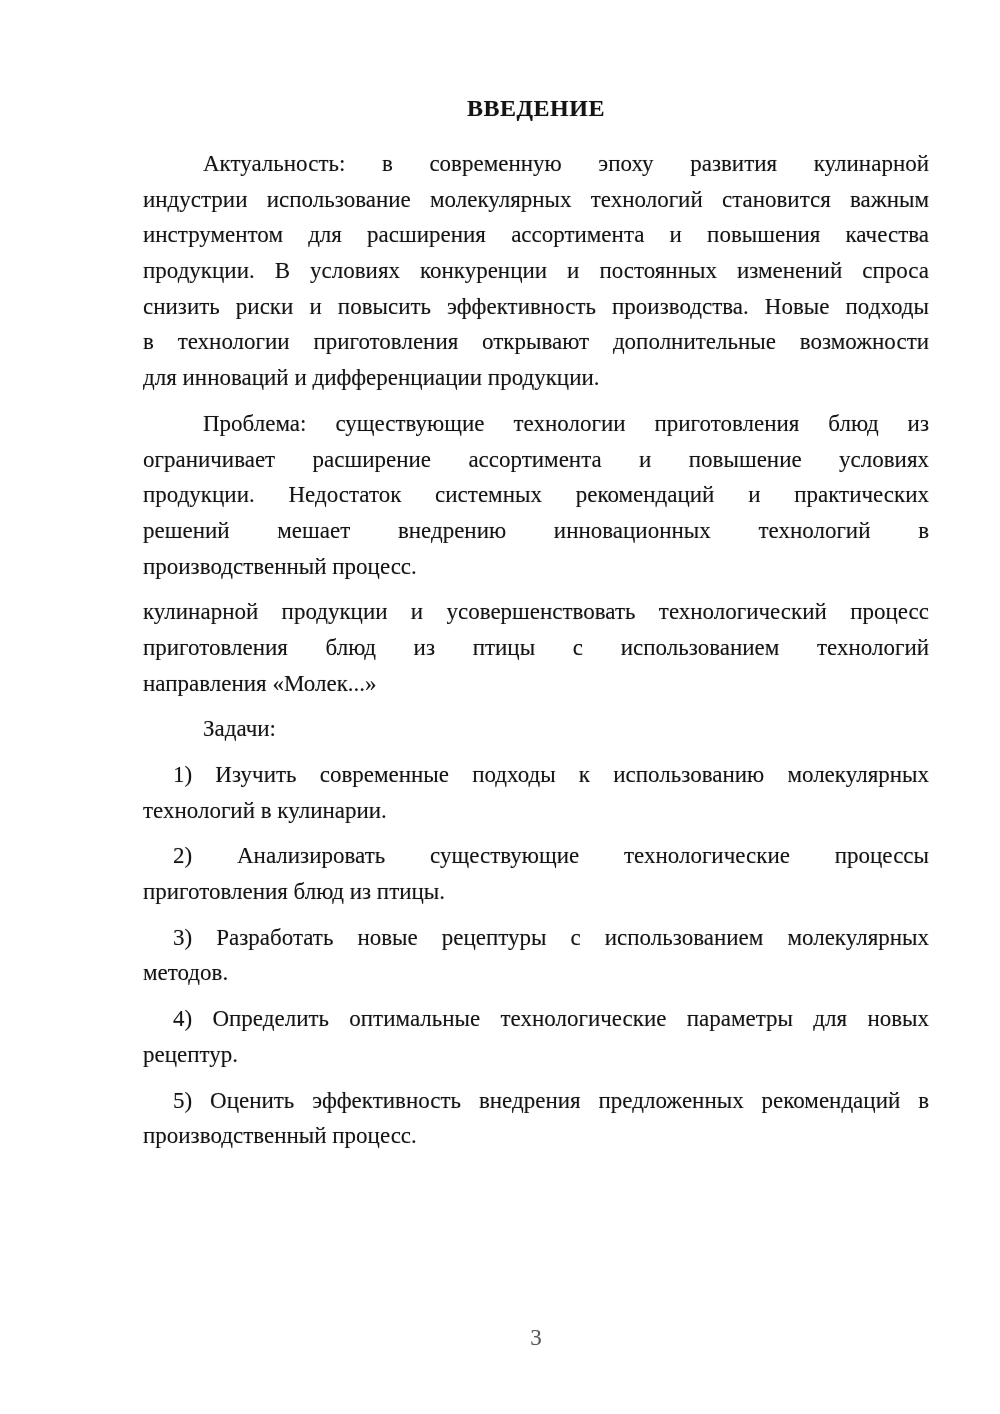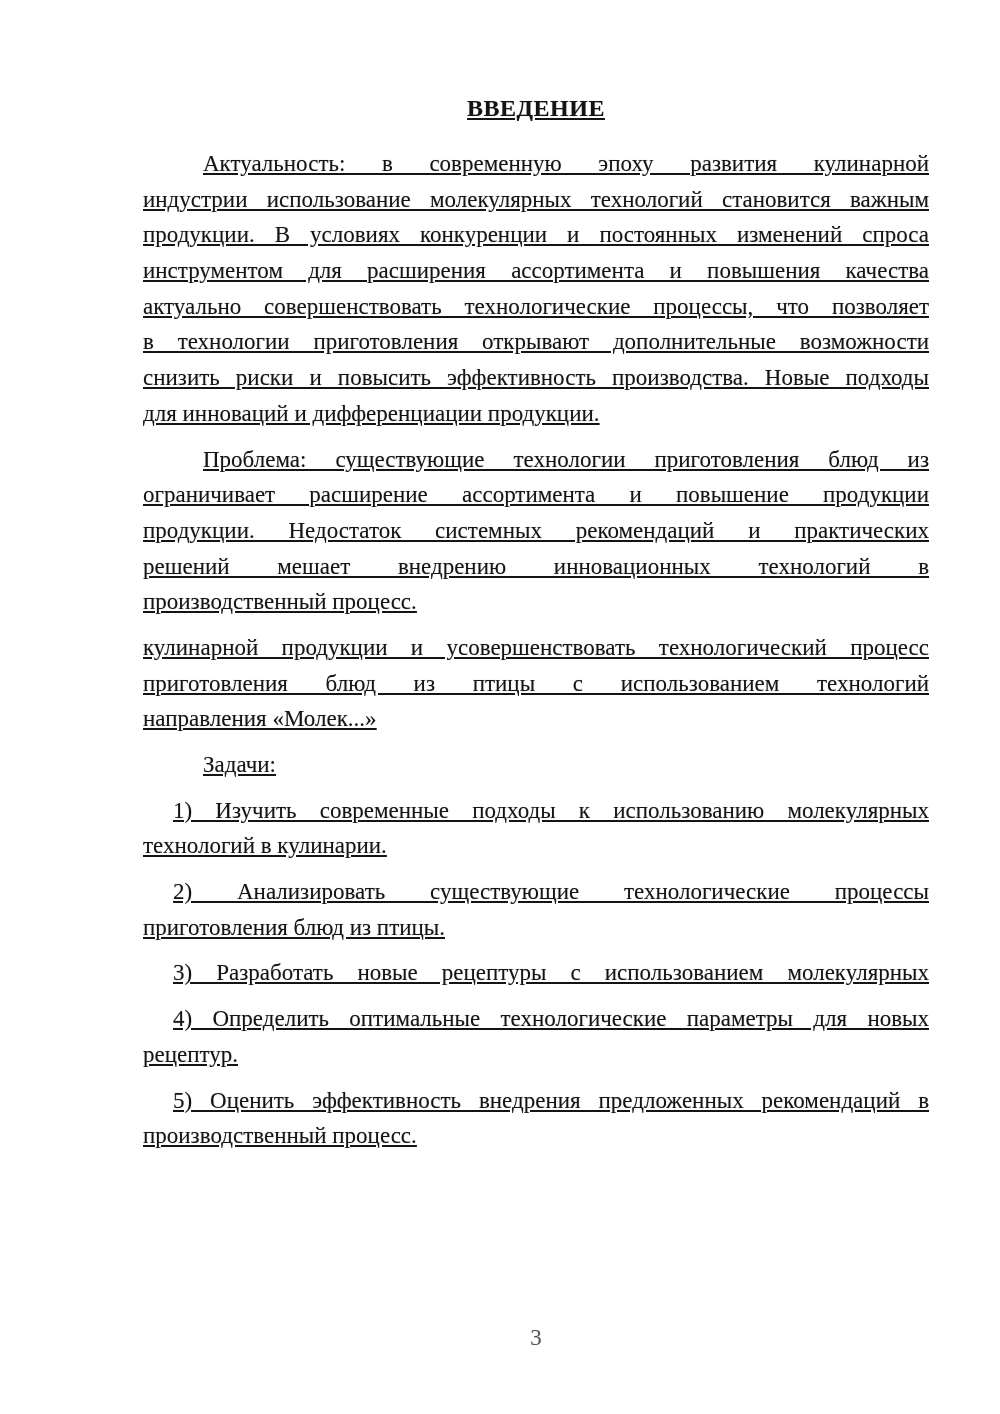--- a/index.html
+++ b/index.html
@@ -16,21 +16,20 @@
     position: relative;
     width: 1000px;
     height: 1414px;
     background: var(--background);
     padding: 90px 71px 0 143px;
     overflow: hidden;
     font-family: "Liberation Serif", "DejaVu Serif", serif;
     font-size: 23px;
     color: var(--text);
     text-shadow: 0 0 1px rgba(0,0,0,0.30);
-    text-decoration: underline;
   }
   .doc-title {
     font-size: 24px;
     font-weight: bold;
     line-height: 36px;
     text-align: center;
     letter-spacing: 0.5px;
     margin-bottom: 20px;
   }
   .para { margin-bottom: 10px; }
@@ -62,30 +61,29 @@
 </head>
 <body>
 
 <div class="page">
   <div class="doc-title">ВВЕДЕНИЕ</div>
 
   <div>
       <div class="para">
         <div class="line first-large">Актуальность: в современную эпоху развития кулинарной</div>
         <div class="line">индустрии использование молекулярных технологий становится важным</div>
+        <div class="line">инструментом для расширения ассортимента и повышения качества</div>
         <div class="line">продукции. В условиях конкуренции и постоянных изменений спроса</div>
-        <div class="line">инструментом для расширения ассортимента и повышения качества</div>
-        <div class="line">актуально совершенствовать технологические процессы, что позволяет</div>
+        <div class="line">снизить риски и повысить эффективность производства. Новые подходы</div>
         <div class="line">в технологии приготовления открывают дополнительные возможности</div>
-        <div class="line">снизить риски и повысить эффективность производства. Новые подходы</div>
         <div class="line last">для инноваций и дифференциации продукции.</div>
       </div>
       <div class="para">
         <div class="line first-large">Проблема: существующие технологии приготовления блюд из</div>
-        <div class="line">ограничивает расширение ассортимента и повышение продукции</div>
+        <div class="line">ограничивает расширение ассортимента и повышение условиях</div>
         <div class="line">продукции. Недостаток системных рекомендаций и практических</div>
         <div class="line">решений мешает внедрению инновационных технологий в</div>
         <div class="line last">производственный процесс.</div>
       </div>
       <div class="para">
         <div class="line">кулинарной продукции и усовершенствовать технологический процесс</div>
         <div class="line">приготовления блюд из птицы с использованием технологий</div>
         <div class="line last">направления «Молек...»</div>
       </div>
       <div class="para">
@@ -94,20 +92,21 @@
       <div class="para">
         <div class="line first-small">1) Изучить современные подходы к использованию молекулярных</div>
         <div class="line last">технологий в кулинарии.</div>
       </div>
       <div class="para">
         <div class="line first-small">2) Анализировать существующие технологические процессы</div>
         <div class="line last">приготовления блюд из птицы.</div>
       </div>
       <div class="para">
         <div class="line first-small">3) Разработать новые рецептуры с использованием молекулярных</div>
+        <div class="line last">методов.</div>
       </div>
       <div class="para">
         <div class="line first-small">4) Определить оптимальные технологические параметры для новых</div>
         <div class="line last">рецептур.</div>
       </div>
       <div class="para">
         <div class="line first-small">5) Оценить эффективность внедрения предложенных рекомендаций в</div>
         <div class="line last">производственный процесс.</div>
       </div>
     </div>

